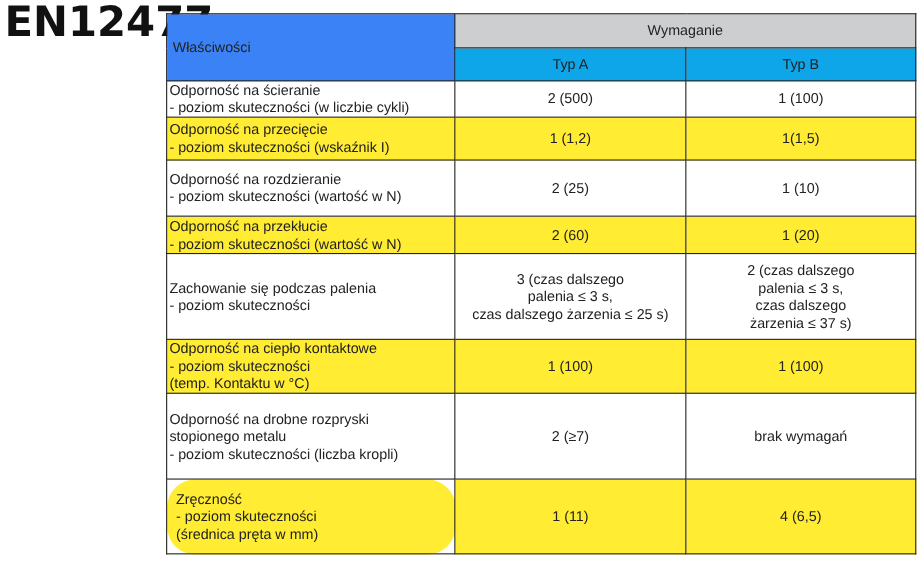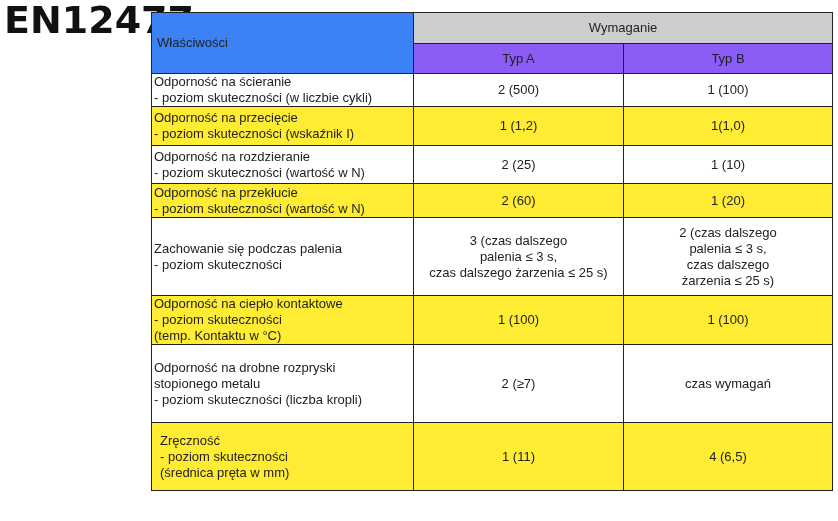--- a/index.html
+++ b/index.html
@@ -5,27 +5,27 @@
     html, body { margin: 0; padding: 0; background: #ffffff; }
     body { width: 838px; height: 521px; position: relative; overflow: hidden;
            font-family: "Liberation Sans", "DejaVu Sans", sans-serif; color: #222; }
     .title { position: absolute; left: 4px; top: 0; font-family: "DejaVu Sans", sans-serif;
              font-weight: bold; font-size: 38px; letter-spacing: 0px; color: #111; line-height: 40px; }
     table.spec { position: absolute; left: 151px; top: 12px; border-collapse: collapse;
                  table-layout: fixed; width: 681px; }
     table.spec td, table.spec th { border: 1.6px solid #222; font-size: 13px; line-height: 16px;
                  font-weight: normal; padding: 0 2px; color: #222; }
     .h-main { background: #cdcecf; }
-    .h-sub { background: #8b5cf6; }
+    .h-sub { background: #0ea5e9; }
     .h-prop { background: #3b82f6; text-align: left; padding-left: 5px !important; vertical-align: middle; }
     .center { text-align: center; vertical-align: middle; }
     .prop { text-align: left; vertical-align: middle; }
     .yellow td { background: #ffec33; }
     .white td { background: #ffffff; }
-    .indent { padding-left: 8px !important; }
+    .indent { padding-left: 8px !important; border-radius: 25px; }
   </style>
 </head>
 <body>
 
 <div class="title">EN12477</div>
 
 <table class="spec">
   <colgroup>
     <col style="width:262px">
     <col style="width:210px">
@@ -56,25 +56,25 @@
 
   <tr class="yellow" style="height:39px">
     <td class="prop">
       <div>Odporność na przecięcie</div>
       <div>- poziom skuteczności (wskaźnik I)</div>
     </td>
     <td class="center">
           <div>1 (1,2)</div>
         </td>
     <td class="center">
-          <div>1(1,0)</div>
+          <div>1(1,5)</div>
         </td>
   </tr>
 
-  <tr class="white" style="height:38px">
+  <tr class="white" style="height:51px">
     <td class="prop">
       <div>Odporność na rozdzieranie</div>
       <div>- poziom skuteczności (wartość w N)</div>
     </td>
     <td class="center">
           <div>2 (25)</div>
         </td>
     <td class="center">
           <div>1 (10)</div>
         </td>
@@ -100,21 +100,21 @@
     </td>
     <td class="center">
       <div>3 (czas dalszego</div>
       <div>palenia  ≤ 3 s,</div>
       <div>czas dalszego żarzenia ≤ 25 s)</div>
     </td>
     <td class="center">
       <div>2 (czas dalszego</div>
       <div>palenia  ≤ 3 s,</div>
       <div>czas dalszego</div>
-      <div>żarzenia ≤ 25 s)</div>
+      <div>żarzenia ≤ 37 s)</div>
     </td>
   </tr>
 
   <tr class="yellow" style="height:41px">
     <td class="prop">
       <div>Odporność na ciepło kontaktowe</div>
       <div>- poziom skuteczności</div>
       <div>(temp. Kontaktu w °C)</div>
     </td>
     <td class="center">
@@ -128,21 +128,21 @@
   <tr class="white" style="height:78px">
     <td class="prop">
       <div>Odporność na drobne rozpryski</div>
       <div>stopionego metalu</div>
       <div>- poziom skuteczności (liczba kropli)</div>
     </td>
     <td class="center">
           <div>2 (≥7)</div>
         </td>
     <td class="center">
-          <div>czas wymagań</div>
+          <div>brak wymagań</div>
         </td>
   </tr>
 
   <tr class="yellow" style="height:68px">
     <td class="prop indent">
       <div>Zręczność</div>
       <div>- poziom skuteczności</div>
       <div>(średnica pręta w mm)</div>
     </td>
     <td class="center">

